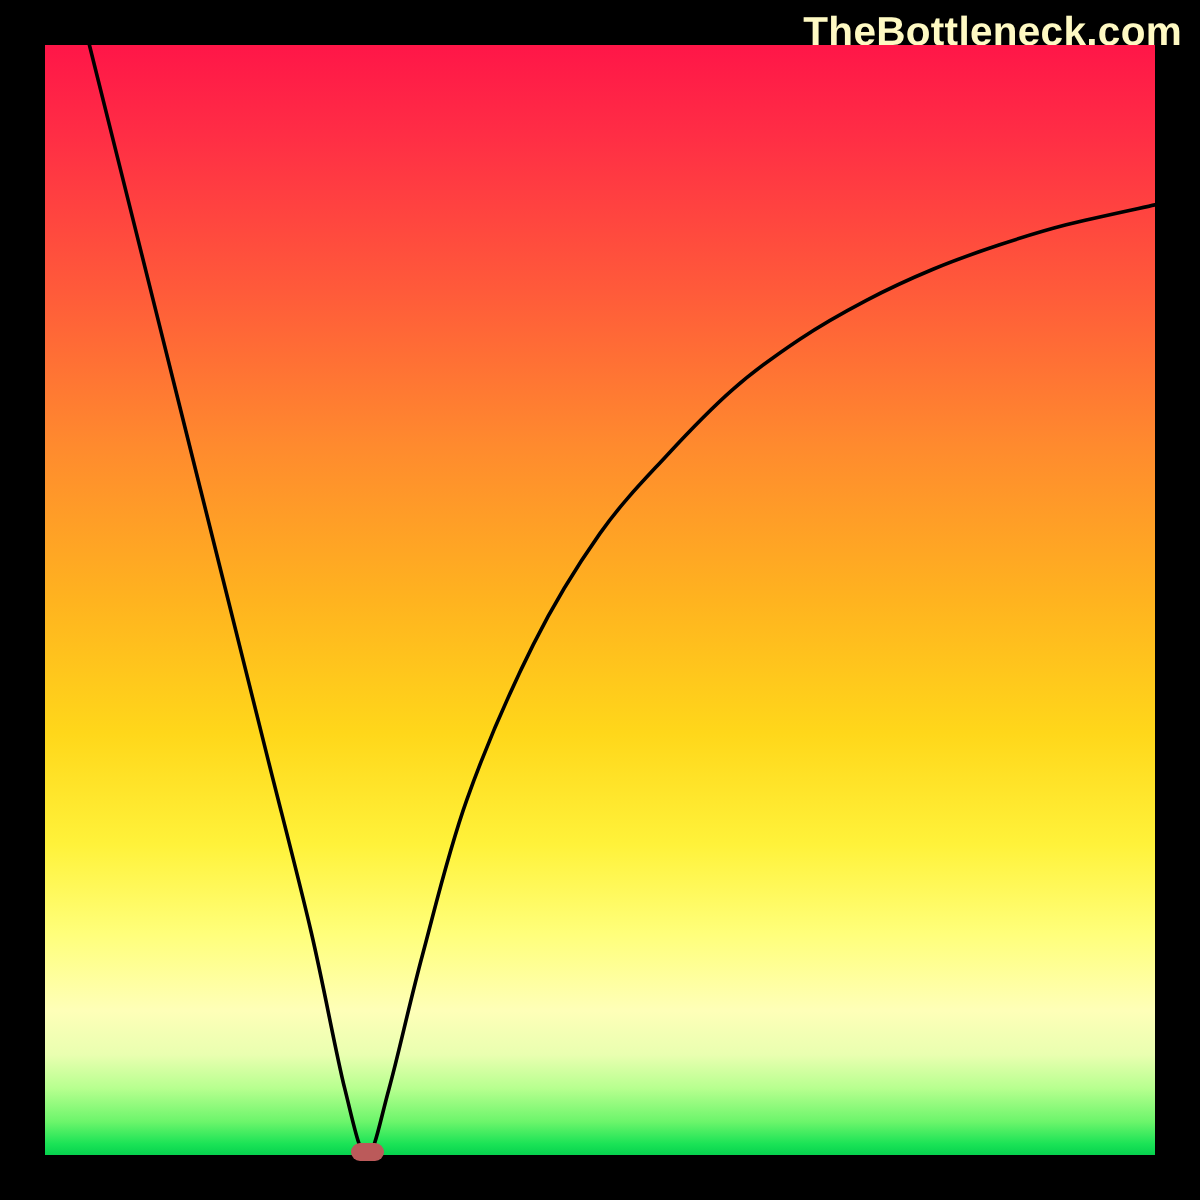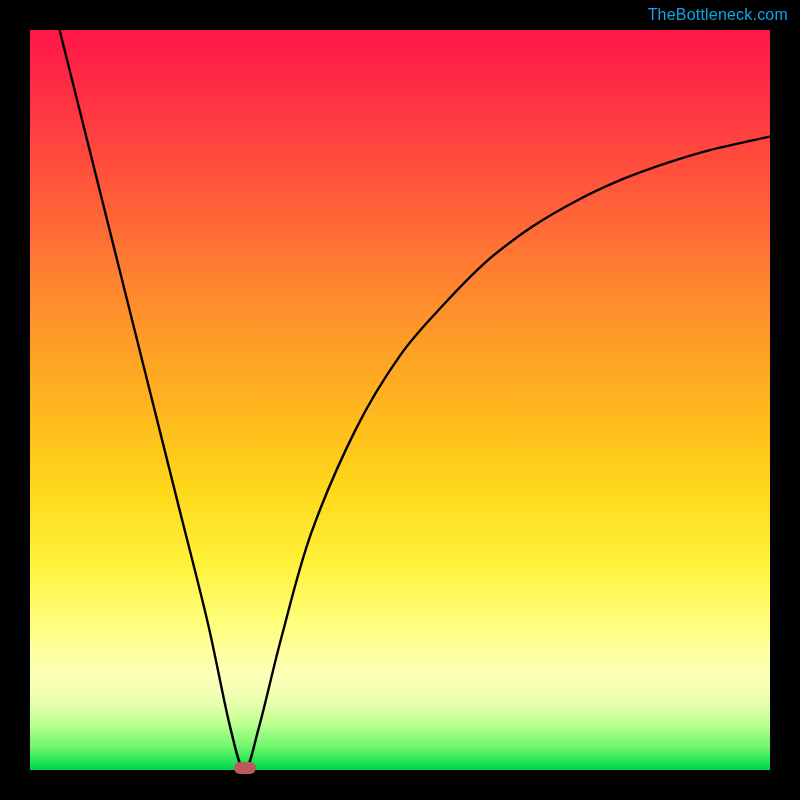--- a/index.html
+++ b/index.html
@@ -38,23 +38,23 @@
       #b7ff8f 94%,
       #6cf56b 97%,
       #1be356 99%,
       #06d24e 100%
     );
   }
   .watermark {
     position: absolute;
     top: 6px;
     right: 12px;
-    color: #0ea5e9;
-    font-size: 16px;
-    font-weight: 400;
+    color: #fef9c3;
+    font-size: 27px;
+    font-weight: 700;
     letter-spacing: 0.2px;
     user-select: none;
   }
   svg.curve {
     position: absolute;
     left: 0;
     top: 0;
     width: 740px;
     height: 740px;
   }

